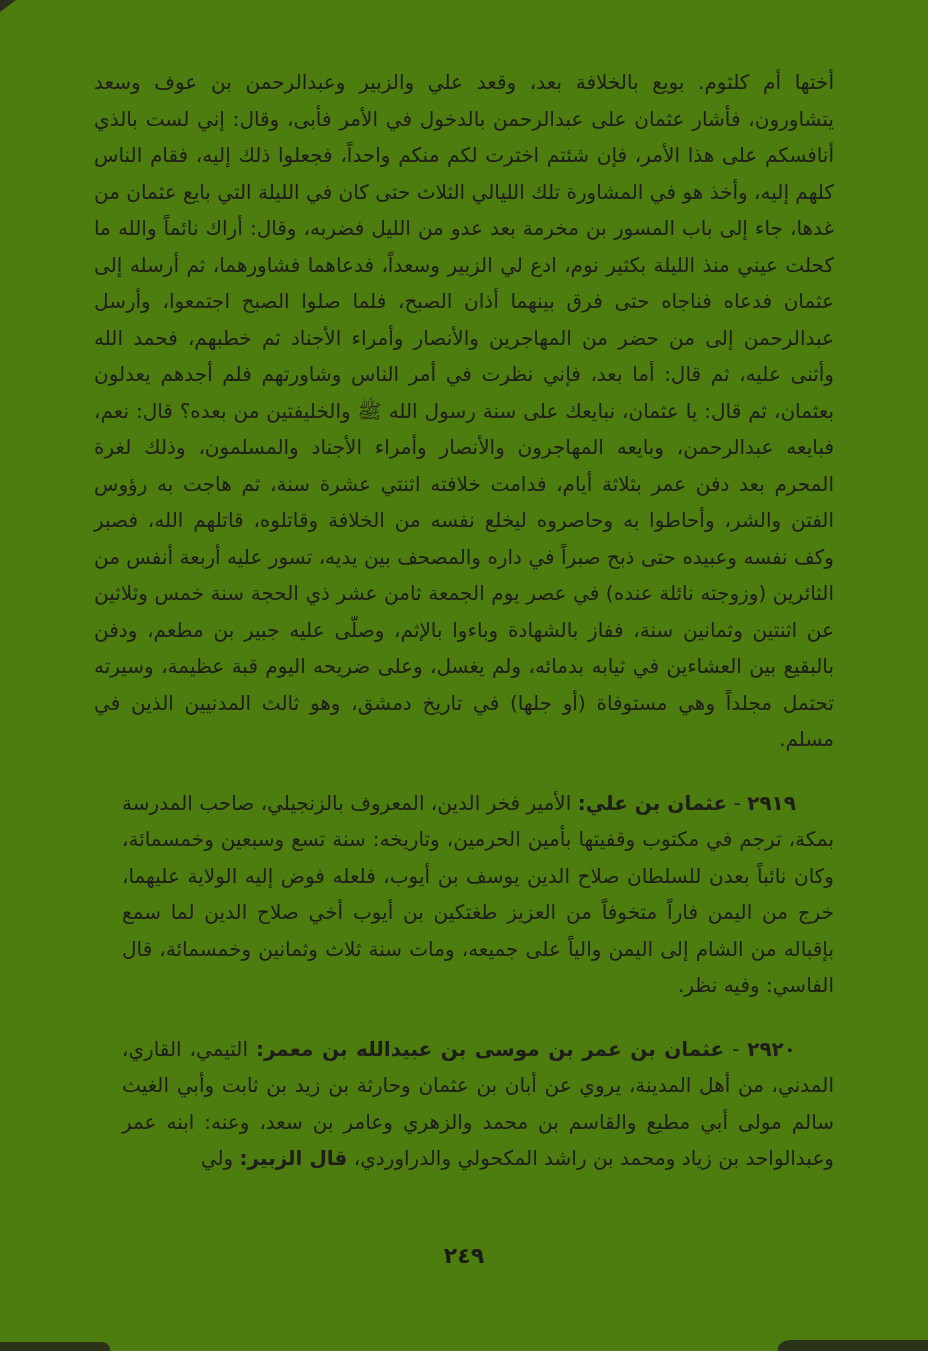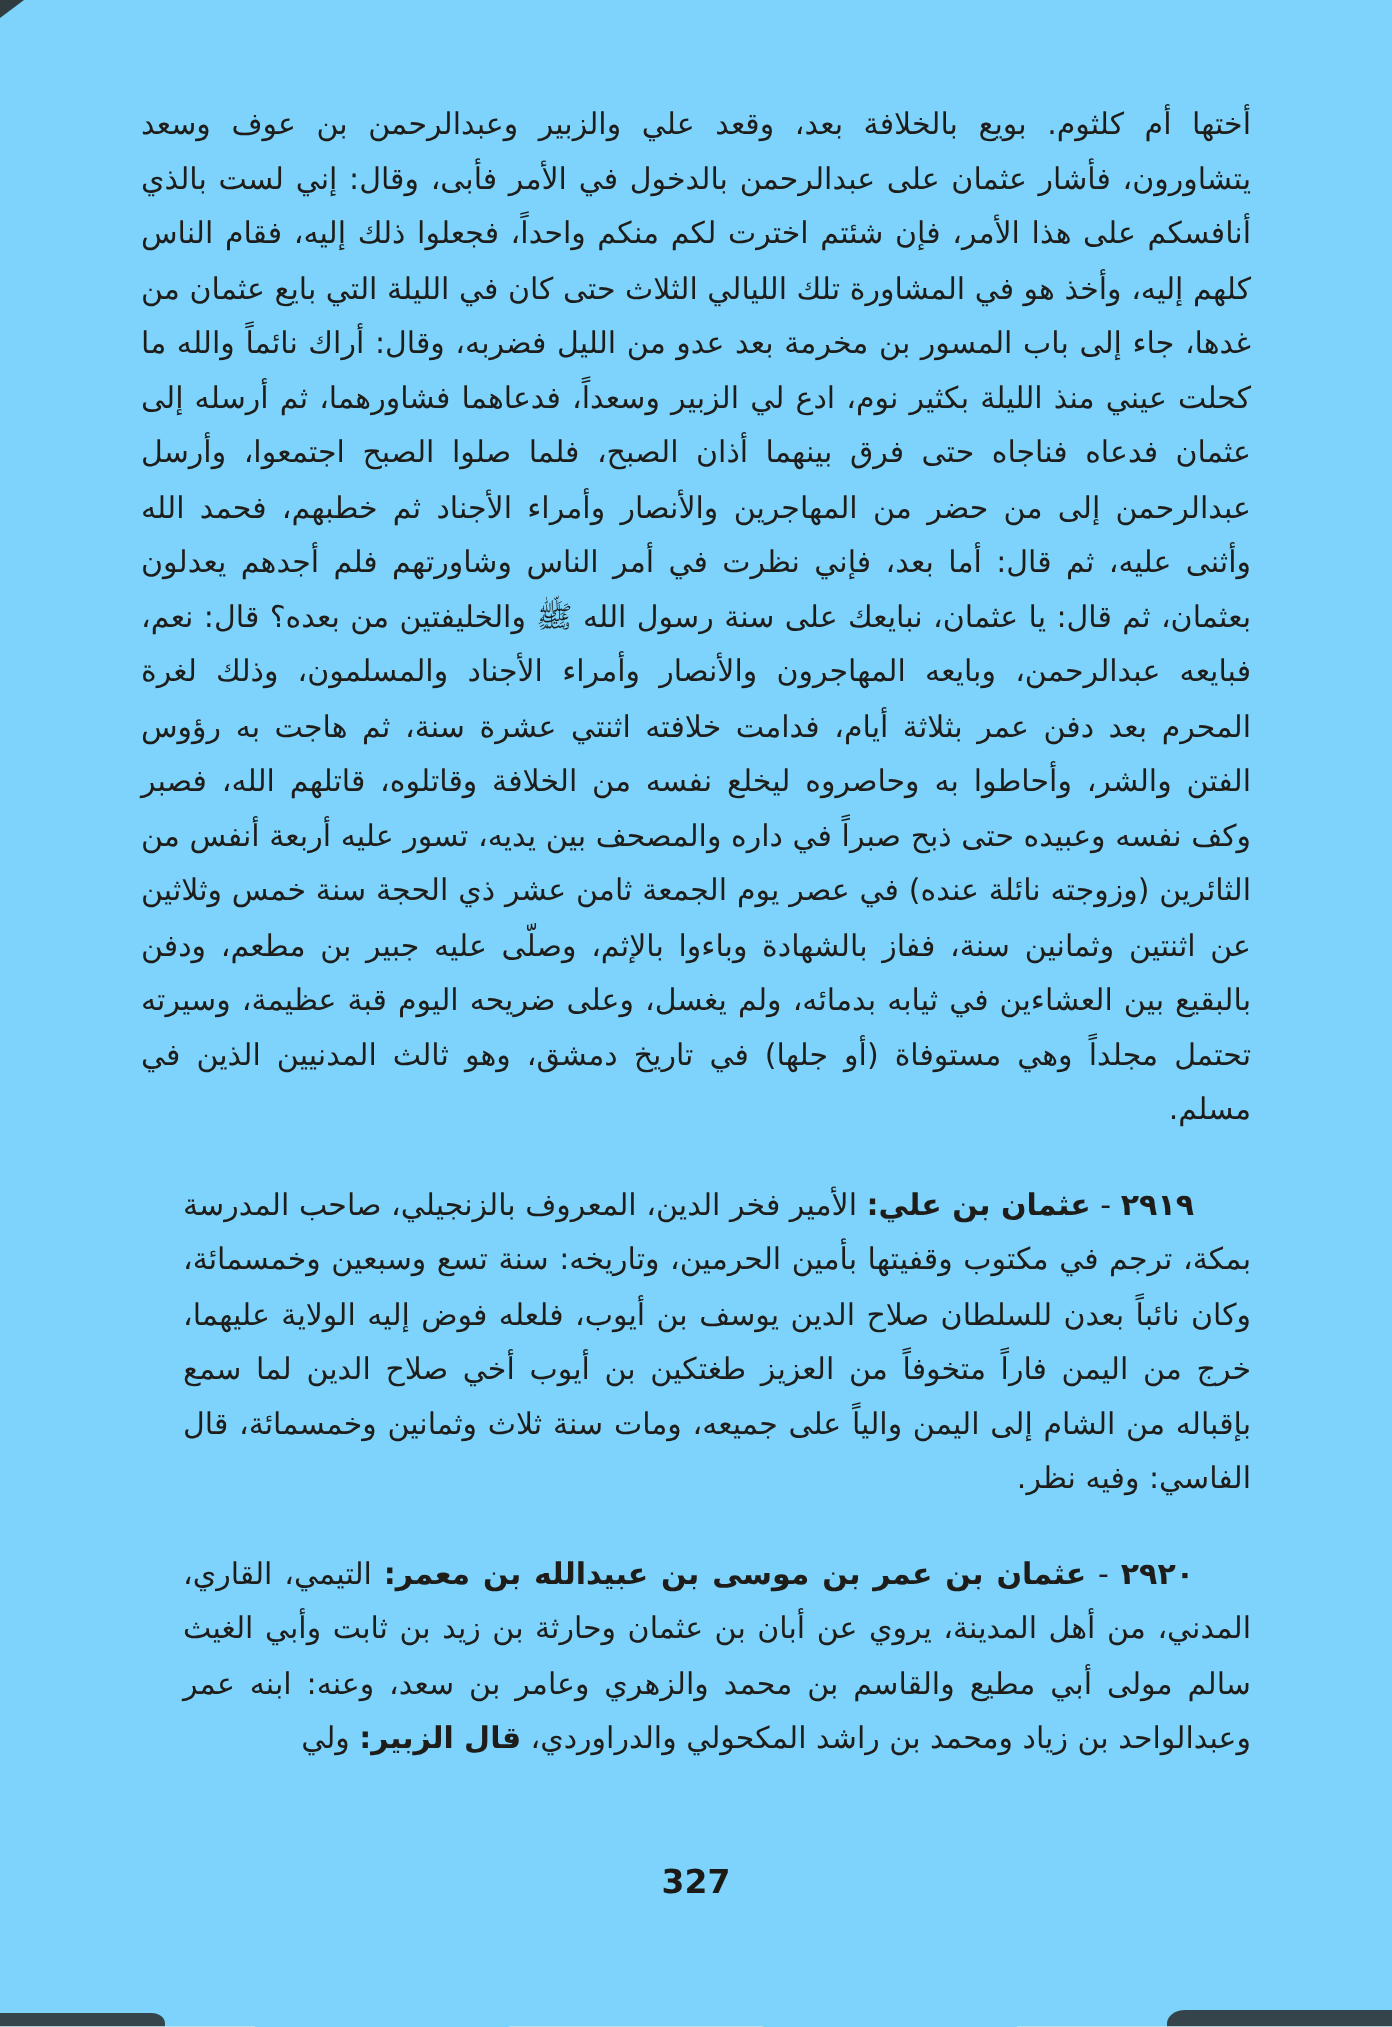--- a/index.html
+++ b/index.html
@@ -5,21 +5,21 @@
   html, body {
     margin: 0;
     padding: 0;
     background: #e9e7e2;
   }
   .page {
     position: relative;
     width: 928px;
     height: 1351px;
     margin: 0 auto;
-    background: #7dd3fc;
+    background: #4d7c0f;
     overflow: hidden;
     font-family: "DejaVu Sans", sans-serif;
     color: #1f1d1a;
   }
   .text-block {
     position: absolute;
     top: 64px;
     right: 94px;
     width: 740px;
     direction: rtl;
@@ -86,18 +86,18 @@
   <div class="text-block">
 
     <p class="para">أختها أم كلثوم. بويع بالخلافة بعد، وقعد علي والزبير وعبدالرحمن بن عوف وسعد يتشاورون، فأشار عثمان على عبدالرحمن بالدخول في الأمر فأبى، وقال: إني لست بالذي أنافسكم على هذا الأمر، فإن شئتم اخترت لكم منكم واحداً، فجعلوا ذلك إليه، فقام الناس كلهم إليه، وأخذ هو في المشاورة تلك الليالي الثلاث حتى كان في الليلة التي بايع عثمان من غدها، جاء إلى باب المسور بن مخرمة بعد عدو من الليل فضربه، وقال: أراك نائماً والله ما كحلت عيني منذ الليلة بكثير نوم، ادع لي الزبير وسعداً، فدعاهما فشاورهما، ثم أرسله إلى عثمان فدعاه فناجاه حتى فرق بينهما أذان الصبح، فلما صلوا الصبح اجتمعوا، وأرسل عبدالرحمن إلى من حضر من المهاجرين والأنصار وأمراء الأجناد ثم خطبهم، فحمد الله وأثنى عليه، ثم قال: أما بعد، فإني نظرت في أمر الناس وشاورتهم فلم أجدهم يعدلون بعثمان، ثم قال: يا عثمان، نبايعك على سنة رسول الله ﷺ والخليفتين من بعده؟ قال: نعم، فبايعه عبدالرحمن، وبايعه المهاجرون والأنصار وأمراء الأجناد والمسلمون، وذلك لغرة المحرم بعد دفن عمر بثلاثة أيام، فدامت خلافته اثنتي عشرة سنة، ثم هاجت به رؤوس الفتن والشر، وأحاطوا به وحاصروه ليخلع نفسه من الخلافة وقاتلوه، قاتلهم الله، فصبر وكف نفسه وعبيده حتى ذبح صبراً في داره والمصحف بين يديه، تسور عليه أربعة أنفس من الثائرين (وزوجته نائلة عنده) في عصر يوم الجمعة ثامن عشر ذي الحجة سنة خمس وثلاثين عن اثنتين وثمانين سنة، ففاز بالشهادة وباءوا بالإثم، وصلّى عليه جبير بن مطعم، ودفن بالبقيع بين العشاءين في ثيابه بدمائه، ولم يغسل، وعلى ضريحه اليوم قبة عظيمة، وسيرته تحتمل مجلداً وهي مستوفاة (أو جلها) في تاريخ دمشق، وهو ثالث المدنيين الذين في مسلم.</p>
 
     <p class="para entry"><span class="bold">٢٩١٩</span><span> - </span><span class="bold">عثمان بن علي:</span><span> الأمير فخر الدين، المعروف بالزنجيلي، صاحب المدرسة بمكة، ترجم في مكتوب وقفيتها بأمين الحرمين، وتاريخه: سنة تسع وسبعين وخمسمائة، وكان نائباً بعدن للسلطان صلاح الدين يوسف بن أيوب، فلعله فوض إليه الولاية عليهما، خرج من اليمن فاراً متخوفاً من العزيز طغتكين بن أيوب أخي صلاح الدين لما سمع بإقباله من الشام إلى اليمن والياً على جميعه، ومات سنة ثلاث وثمانين وخمسمائة، قال الفاسي: وفيه نظر.</span><span class="bold"></span><span></span></p>
 
     <p class="para entry"><span class="bold">٢٩٢٠</span><span> - </span><span class="bold">عثمان بن عمر بن موسى بن عبيدالله بن معمر:</span><span> التيمي، القاري، المدني، من أهل المدينة، يروي عن أبان بن عثمان وحارثة بن زيد بن ثابت وأبي الغيث سالم مولى أبي مطيع والقاسم بن محمد والزهري وعامر بن سعد، وعنه: ابنه عمر وعبدالواحد بن زياد ومحمد بن راشد المكحولي والدراوردي، </span><span class="bold">قال الزبير:</span><span> ولي</span></p>
 
   </div>
 
-  <div class="page-number">327</div>
+  <div class="page-number">٢٤٩</div>
 
   <div class="artifact artifact-bottom-left"></div>
   <div class="artifact artifact-bottom-right"></div>
 
 </div>
 
 </body></html>

